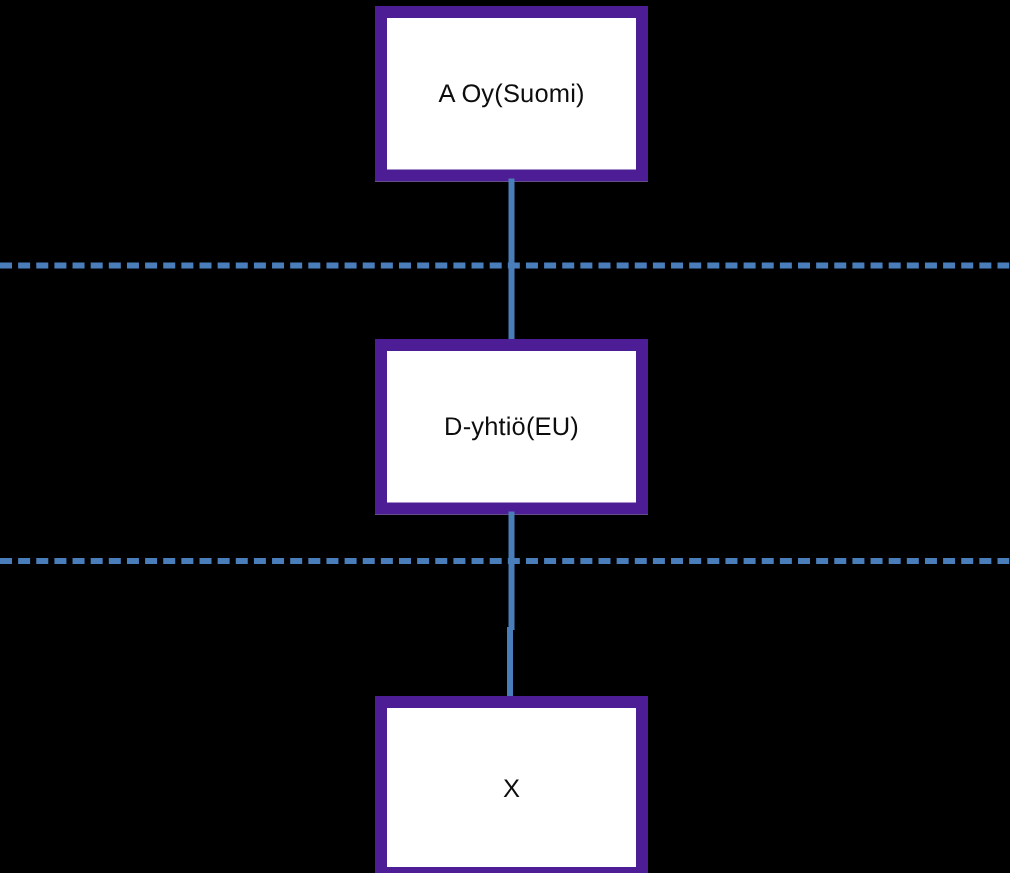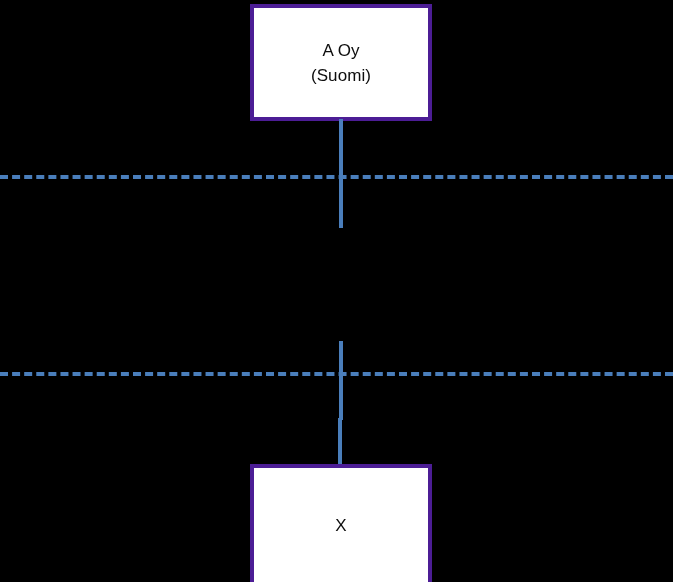--- a/index.html
+++ b/index.html
@@ -36,23 +36,22 @@
     position: absolute;
     width: 4px;
     background: #4a7ebb;
   }
 
   
   .entity-box {
     position: absolute;
     box-sizing: border-box;
     background: #ffffff;
-    border: 4px solid #4c1d95;
+    border: 8px solid #4c1d95;
     display: flex;
-    flex-direction: column;
     align-items: center;
     justify-content: center;
     text-align: center;
   }
   .entity-line {
     color: #0d0d0d;
     font-size: 17px;
     line-height: 25px;
     letter-spacing: 0.1px;
     white-space: nowrap;
@@ -77,20 +76,24 @@
 
   <div class="entity-box" id="box-a-oy">
     <div class="entity-line">A Oy</div>
     <div class="entity-line">(Suomi)</div>
   </div>
 
   <div class="connector" id="connector-a-to-d"></div>
 
   <div class="boundary-line" id="boundary-line-1"></div>
 
+  <div class="entity-box" id="box-d-yhtio">
+    <div class="entity-line">D-yhtiö</div>
+    <div class="entity-line">(EU)</div>
+  </div>
 
   <div class="connector" id="connector-d-to-vali-a"></div>
 
   <div class="boundary-line" id="boundary-line-2"></div>
 
   <div class="connector" id="connector-d-to-vali-b"></div>
 
   <div class="entity-box" id="box-valiyhteiso">
     <div class="entity-line">X</div>
   </div>

